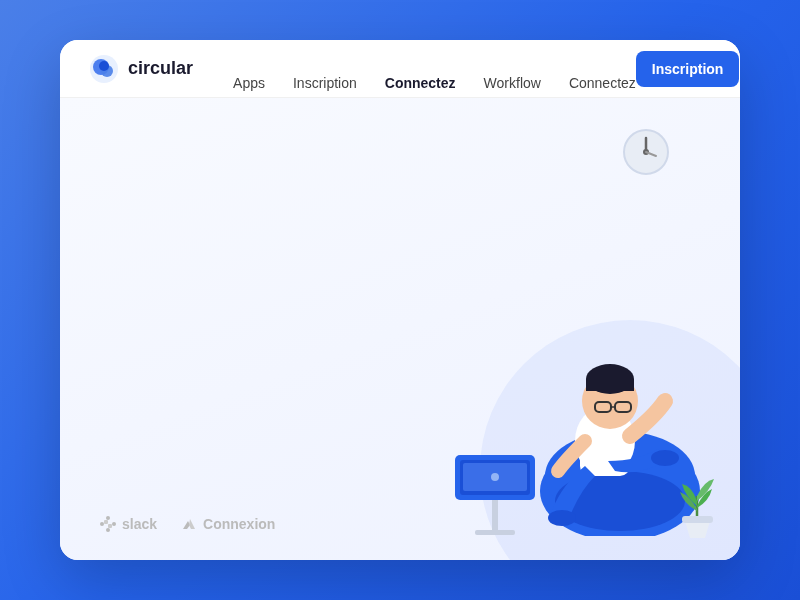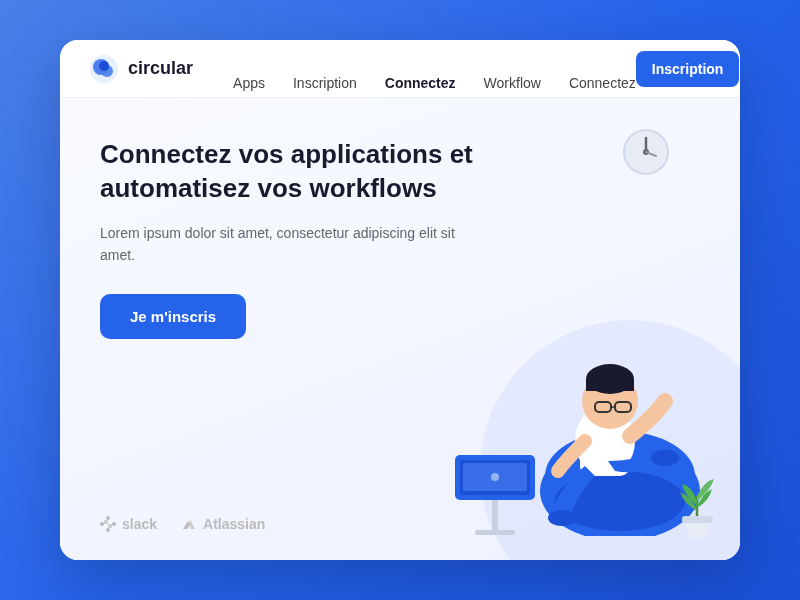--- a/index.html
+++ b/index.html
@@ -177,25 +177,20 @@
       <a class="nav-link active">Connectez</a>
       <a class="nav-link">Workflow</a>
       <a class="nav-link">Connectez</a>
     </div>
     <button class="btn-inscription">Inscription</button>
   </nav>
 
   <section class="hero">
     <div class="deco-circle"></div>
 
-    <div class="hero-content">
-      <h1 class="hero-title">Connectez vos applications et automatisez vos workflows</h1>
-      <p class="hero-subtitle">Lorem ipsum dolor sit amet, consectetur adipiscing elit sit amet.</p>
-      <button class="btn-signup">Je m'inscris</button>
-    </div>
 
     <div class="laptop-area">
       <svg width="100" height="140" viewBox="0 0 100 140" fill="none" xmlns="http://www.w3.org/2000/svg">
 
         <rect x="47" y="80" width="6" height="55" fill="#c8d0e0"></rect>
         <rect x="30" y="130" width="40" height="5" rx="2" fill="#c8d0e0"></rect>
 
         <rect x="10" y="55" width="80" height="45" rx="5" fill="#2563eb"></rect>
 
         <rect x="15" y="60" width="70" height="35" rx="3" fill="#1a4fd6"></rect>
@@ -272,17 +267,17 @@
           <rect x="4" y="4" width="4" height="4" rx="1" fill="#ccc"></rect>
           <rect x="8" y="8" width="4" height="4" rx="1" fill="#ccc"></rect>
         </svg>
         <span>slack</span>
       </div>
       <div class="partner-logo">
         <svg width="16" height="16" viewBox="0 0 16 16" fill="none">
           <path d="M2 13 L7 5 L9 9 L6 13 Z" fill="#bbb"></path>
           <path d="M9 3 L14 13 L10 13 L8 9 Z" fill="#ccc"></path>
         </svg>
-        <span>Atlassian</span>
+        <span>Connexion</span>
       </div>
     </div>
   </section>
 </div>
 
 </body></html>

